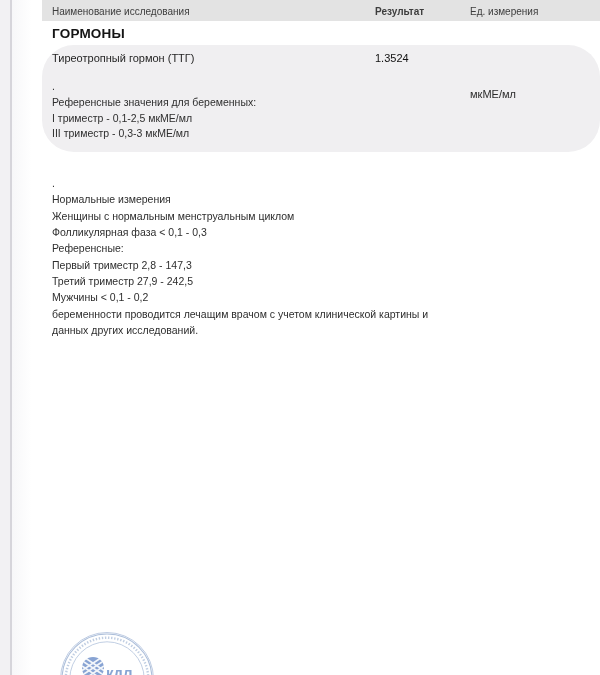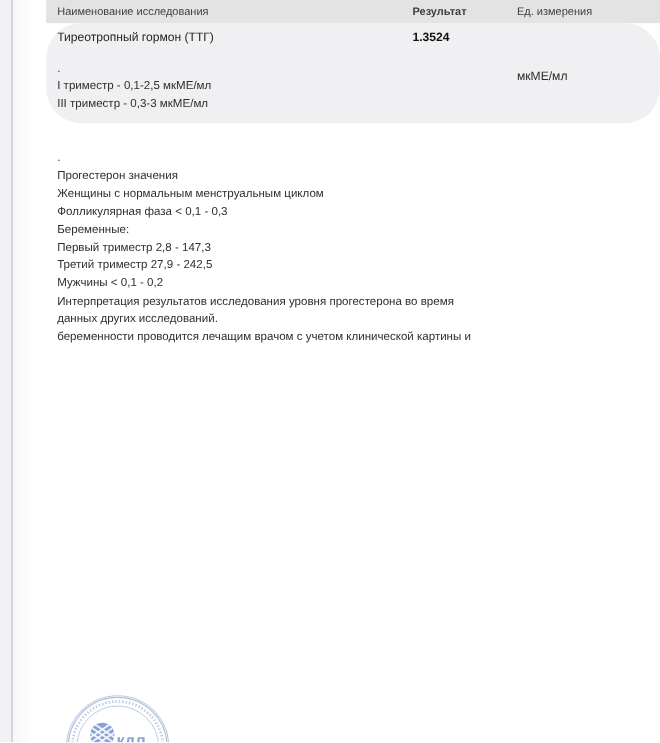--- a/index.html
+++ b/index.html
@@ -30,21 +30,21 @@
   .section-title{height:24px;line-height:26px;padding-left:10px;
     font-size:13.5px;font-weight:700;color:#141414;letter-spacing:.2px;background:#ffffff;}
 
   .row{position:relative;}
   .row.shaded{background:#f0eff1;}
   .row-ttg{padding:7px 0 10px;border-radius:32px;}
   .row-prog{padding:9px 0 0;}
 
   .row-main{position:relative;height:16px;font-size:11px;color:#252525;}
   .row-main .name{position:absolute;left:10px;top:0;white-space:nowrap;}
-  .row-main .result{position:absolute;left:333px;top:0;font-weight:700;color:#111;}
+  .row-main .result{position:absolute;left:333px;top:0;font-weight:400;color:#111;}
   .row-main .unit{position:absolute;left:428px;top:0;color:#2b2b2b;margin-top:36px;}
 
   .comments{margin:11px 0 0;padding-left:10px;}
   .comments div{font-size:10.5px;line-height:15.8px;color:#2e2e2e;white-space:nowrap;}
   .row-prog .comments{margin-top:14px;}
   .row-prog .comments div{line-height:16.3px;}
 
   
   .stamp{position:absolute;left:57px;top:631px;width:100px;height:44px;opacity:.85;}
   .stamp svg{display:block;filter:blur(0.35px);}
@@ -59,47 +59,48 @@
   <div class="edge-fade"></div>
 
   <div class="content">
 
     <div class="thead">
       <span class="c-name">Наименование исследования</span>
       <span class="c-result">Результат</span>
       <span class="c-unit">Ед. измерения</span>
     </div>
 
+    <div class="section-title">ГОРМОНЫ</div>
 
     <div class="row shaded row-ttg">
       <div class="row-main">
         <span class="name">Тиреотропный гормон (ТТГ)</span>
         <span class="result">1.3524</span>
         <span class="unit">мкМЕ/мл</span>
       </div>
       <div class="comments">
         <div>.</div>
+        <div>Референсные значения для беременных:</div>
         <div>I триместр - 0,1-2,5 мкМЕ/мл</div>
         <div>III триместр - 0,3-3 мкМЕ/мл</div>
       </div>
     </div>
 
     <div class="row row-prog">
       <div class="comments">
         <div>.</div>
-        <div>Прогестерон значения</div>
+        <div>Нормальные измерения</div>
         <div>Женщины с нормальным менструальным циклом</div>
         <div>Фолликулярная фаза &lt; 0,1 - 0,3</div>
-        <div>Беременные:</div>
+        <div>Референсные:</div>
         <div>Первый триместр 2,8 - 147,3</div>
         <div>Третий триместр 27,9 - 242,5</div>
         <div>Мужчины &lt; 0,1 - 0,2</div>
-        <div>Интерпретация результатов исследования уровня прогестерона во время</div>
+        <div>беременности проводится лечащим врачом с учетом клинической картины и</div>
         <div>данных других исследований.</div>
-        <div>беременности проводится лечащим врачом с учетом клинической картины и</div>
       </div>
     </div>
 
   </div>
 
   <div class="stamp">
     <svg width="100" height="44" viewBox="0 0 100 44" xmlns="http://www.w3.org/2000/svg">
 
       <circle cx="50" cy="48" r="46.5" fill="none" stroke="#b3c3de" stroke-width="1"></circle>
       <circle cx="50" cy="48" r="45" fill="none" stroke="#9fb4d4" stroke-width="1.1"></circle>

